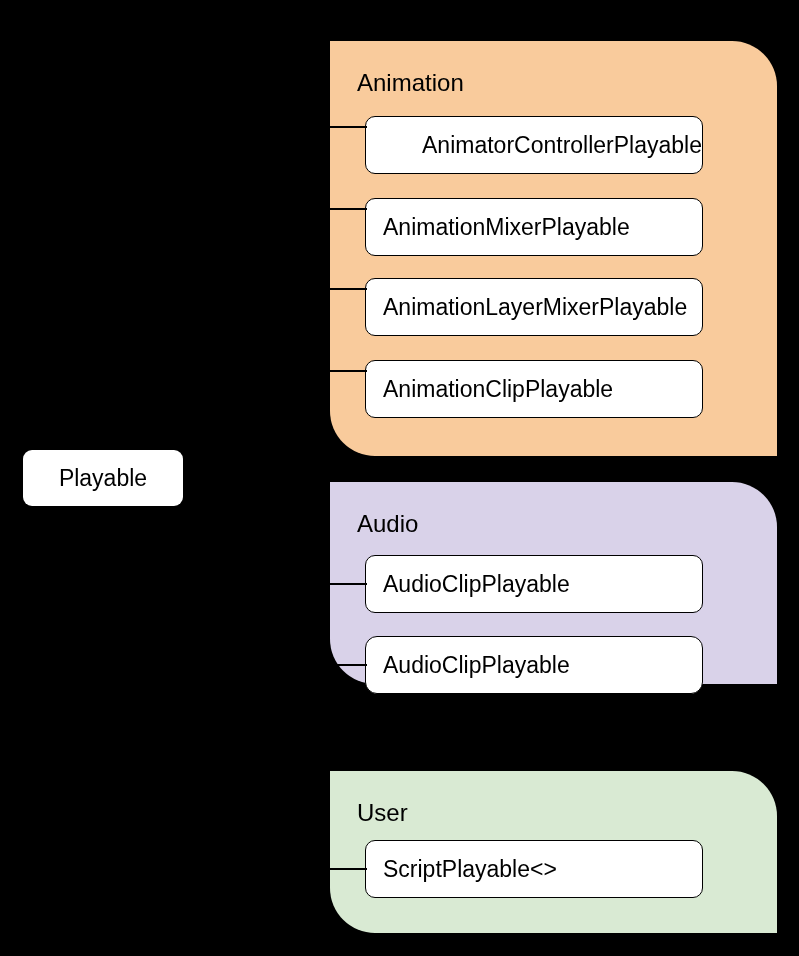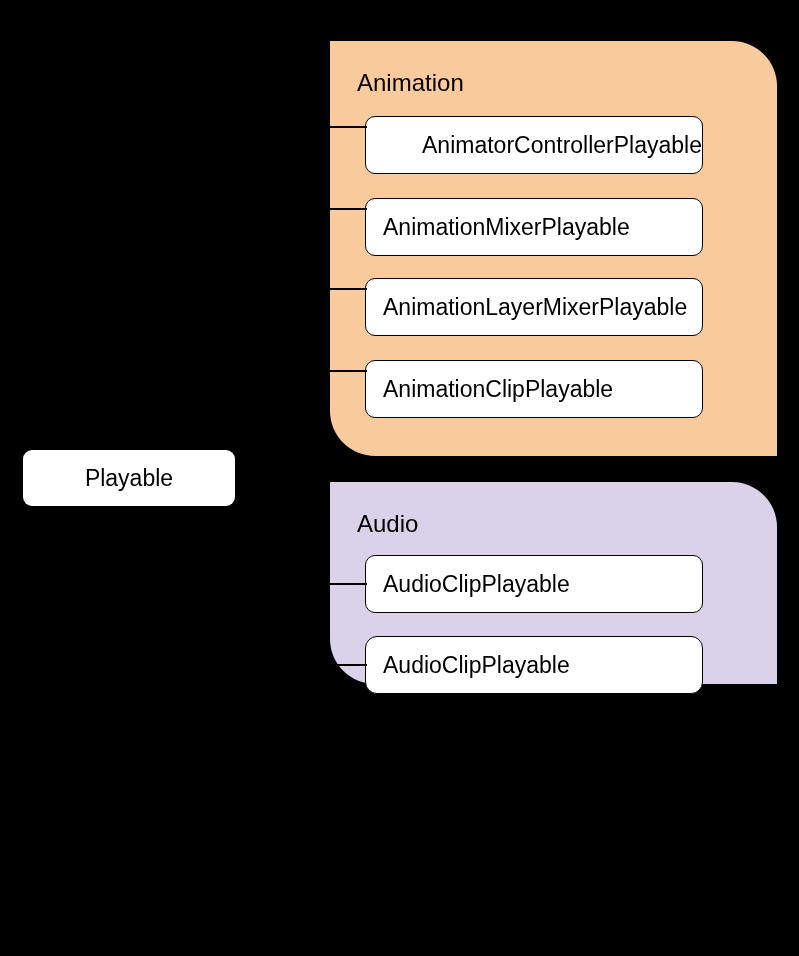--- a/index.html
+++ b/index.html
@@ -9,21 +9,21 @@
     height: 956px;
     background: #000;
     font-family: "Liberation Sans", sans-serif;
     color: #000;
     overflow: hidden;
   }
   
   .root-node {
     position: absolute;
     left: 23px; top: 450px;
-    width: 212px; height: 56px;
+    width: 160px; height: 56px;
     background: #ffffff;
     border-radius: 9px;
     display: flex; align-items: center; justify-content: center;
     font-size: 23px;
   }
   
   .group {
     position: absolute;
     left: 330px;
     width: 447px;
@@ -106,20 +106,26 @@
   <div class="group" id="group-audio">
     <div class="group-label">Audio</div>
     <div class="node n-top-73">
       <span>AudioClipPlayable</span>
     </div>
     <div class="node n-top-154">
       <span>AudioClipPlayable</span>
     </div>
   </div>
 
+  <div class="group" id="group-user">
+    <div class="group-label">User</div>
+    <div class="node n-top-69">
+      <span>ScriptPlayable&lt;&gt;</span>
+    </div>
+  </div>
 
   <div class="stub s-127"></div>
   <div class="stub s-209"></div>
   <div class="stub s-289"></div>
   <div class="stub s-371"></div>
   <div class="stub s-584"></div>
   <div class="stub s-665"></div>
   <div class="stub s-869"></div>
 
 </div>

